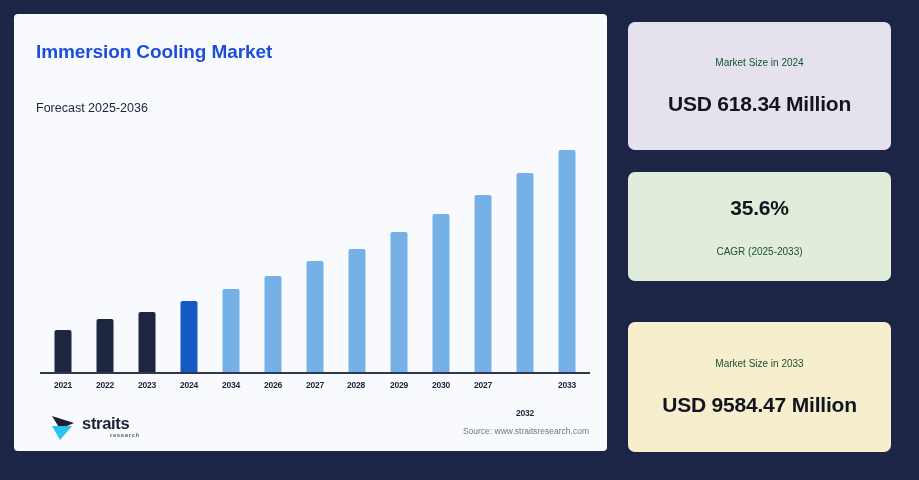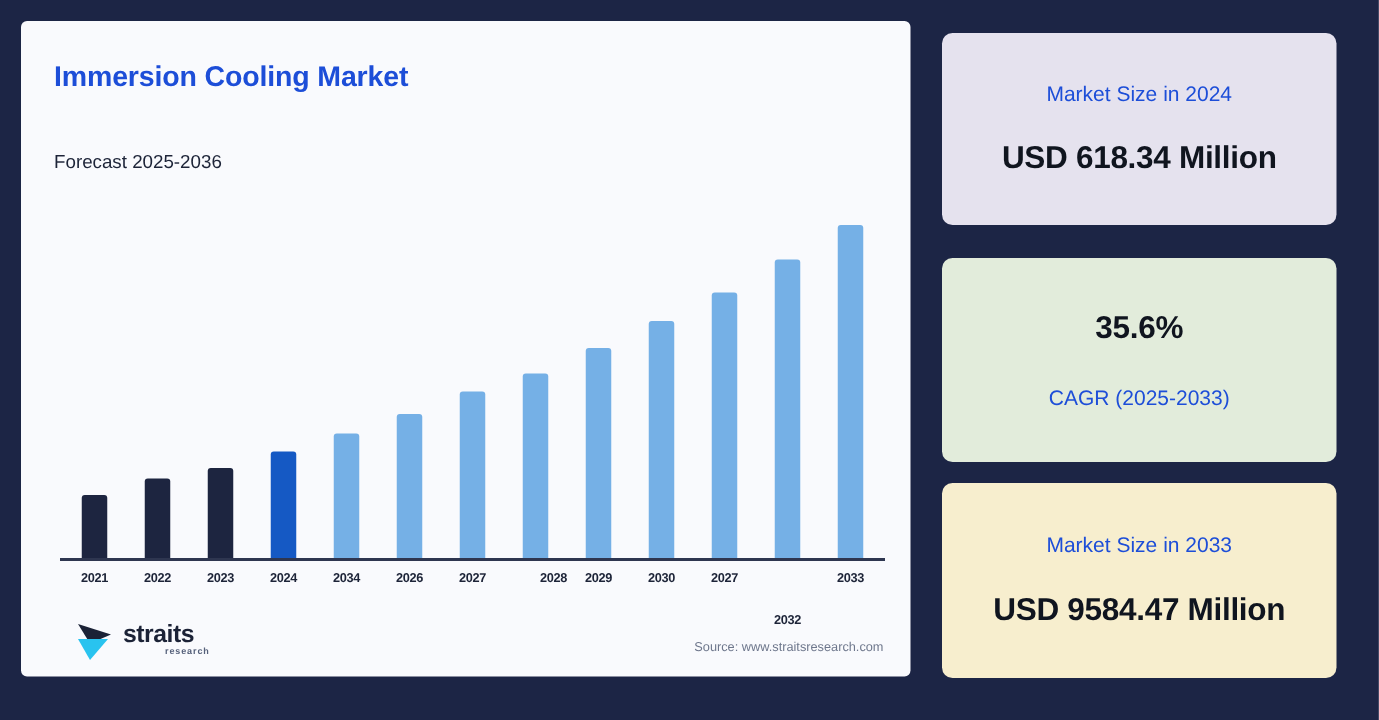--- a/index.html
+++ b/index.html
@@ -101,26 +101,26 @@
     position: absolute;
     left: 628px;
     width: 263px;
     border-radius: 7px;
     display: flex;
     flex-direction: column;
     align-items: center;
     justify-content: center;
   }
   #card-market-2024 { top: 22px;  height: 128px; background: #e5e2ee; }
-  #card-cagr        { top: 172px; height: 136px; background: #e2ecdb; }
+  #card-cagr        { top: 172px; height: 109px; background: #e2ecdb; }
   #card-market-2033 { top: 322px; height: 130px; background: #f7eece; }
 
   .card-label {
-    font-size: 14px;
-    color: #1d4ed8;
+    font-size: 10px;
+    color: #14532d;
   }
   .card-value {
     font-size: 21px;
     font-weight: bold;
     color: #10151f;
     letter-spacing: -0.2px;
   }
   #card-market-2024 .card-label { margin-bottom: 24px; }
   #card-cagr .card-value { margin-bottom: 26px; }
   #card-market-2033 .card-label { margin-bottom: 24px; }
@@ -179,21 +179,21 @@
         </div>
       <div class="axis-line"></div>
       <div id="ticks">
           <div class="tick" style="left: 2px;">2021</div>
           <div class="tick" style="left: 44px;">2022</div>
           <div class="tick" style="left: 86px;">2023</div>
           <div class="tick" style="left: 128px;">2024</div>
           <div class="tick" style="left: 170px;">2034</div>
           <div class="tick" style="left: 212px;">2026</div>
           <div class="tick" style="left: 254px;">2027</div>
-          <div class="tick" style="left: 308px;">2028</div>
+          <div class="tick" style="left: 295px;">2028</div>
           <div class="tick" style="left: 338px;">2029</div>
           <div class="tick" style="left: 380px;">2030</div>
           <div class="tick" style="left: 422px;">2027</div>
           <div class="tick" style="left: 464px; margin-top: 28px;">2032</div>
           <div class="tick" style="left: 506px;">2033</div>
         </div>
     </div>
 
     <div class="logo">
       <svg class="logo-mark" viewBox="0 0 30 28">

